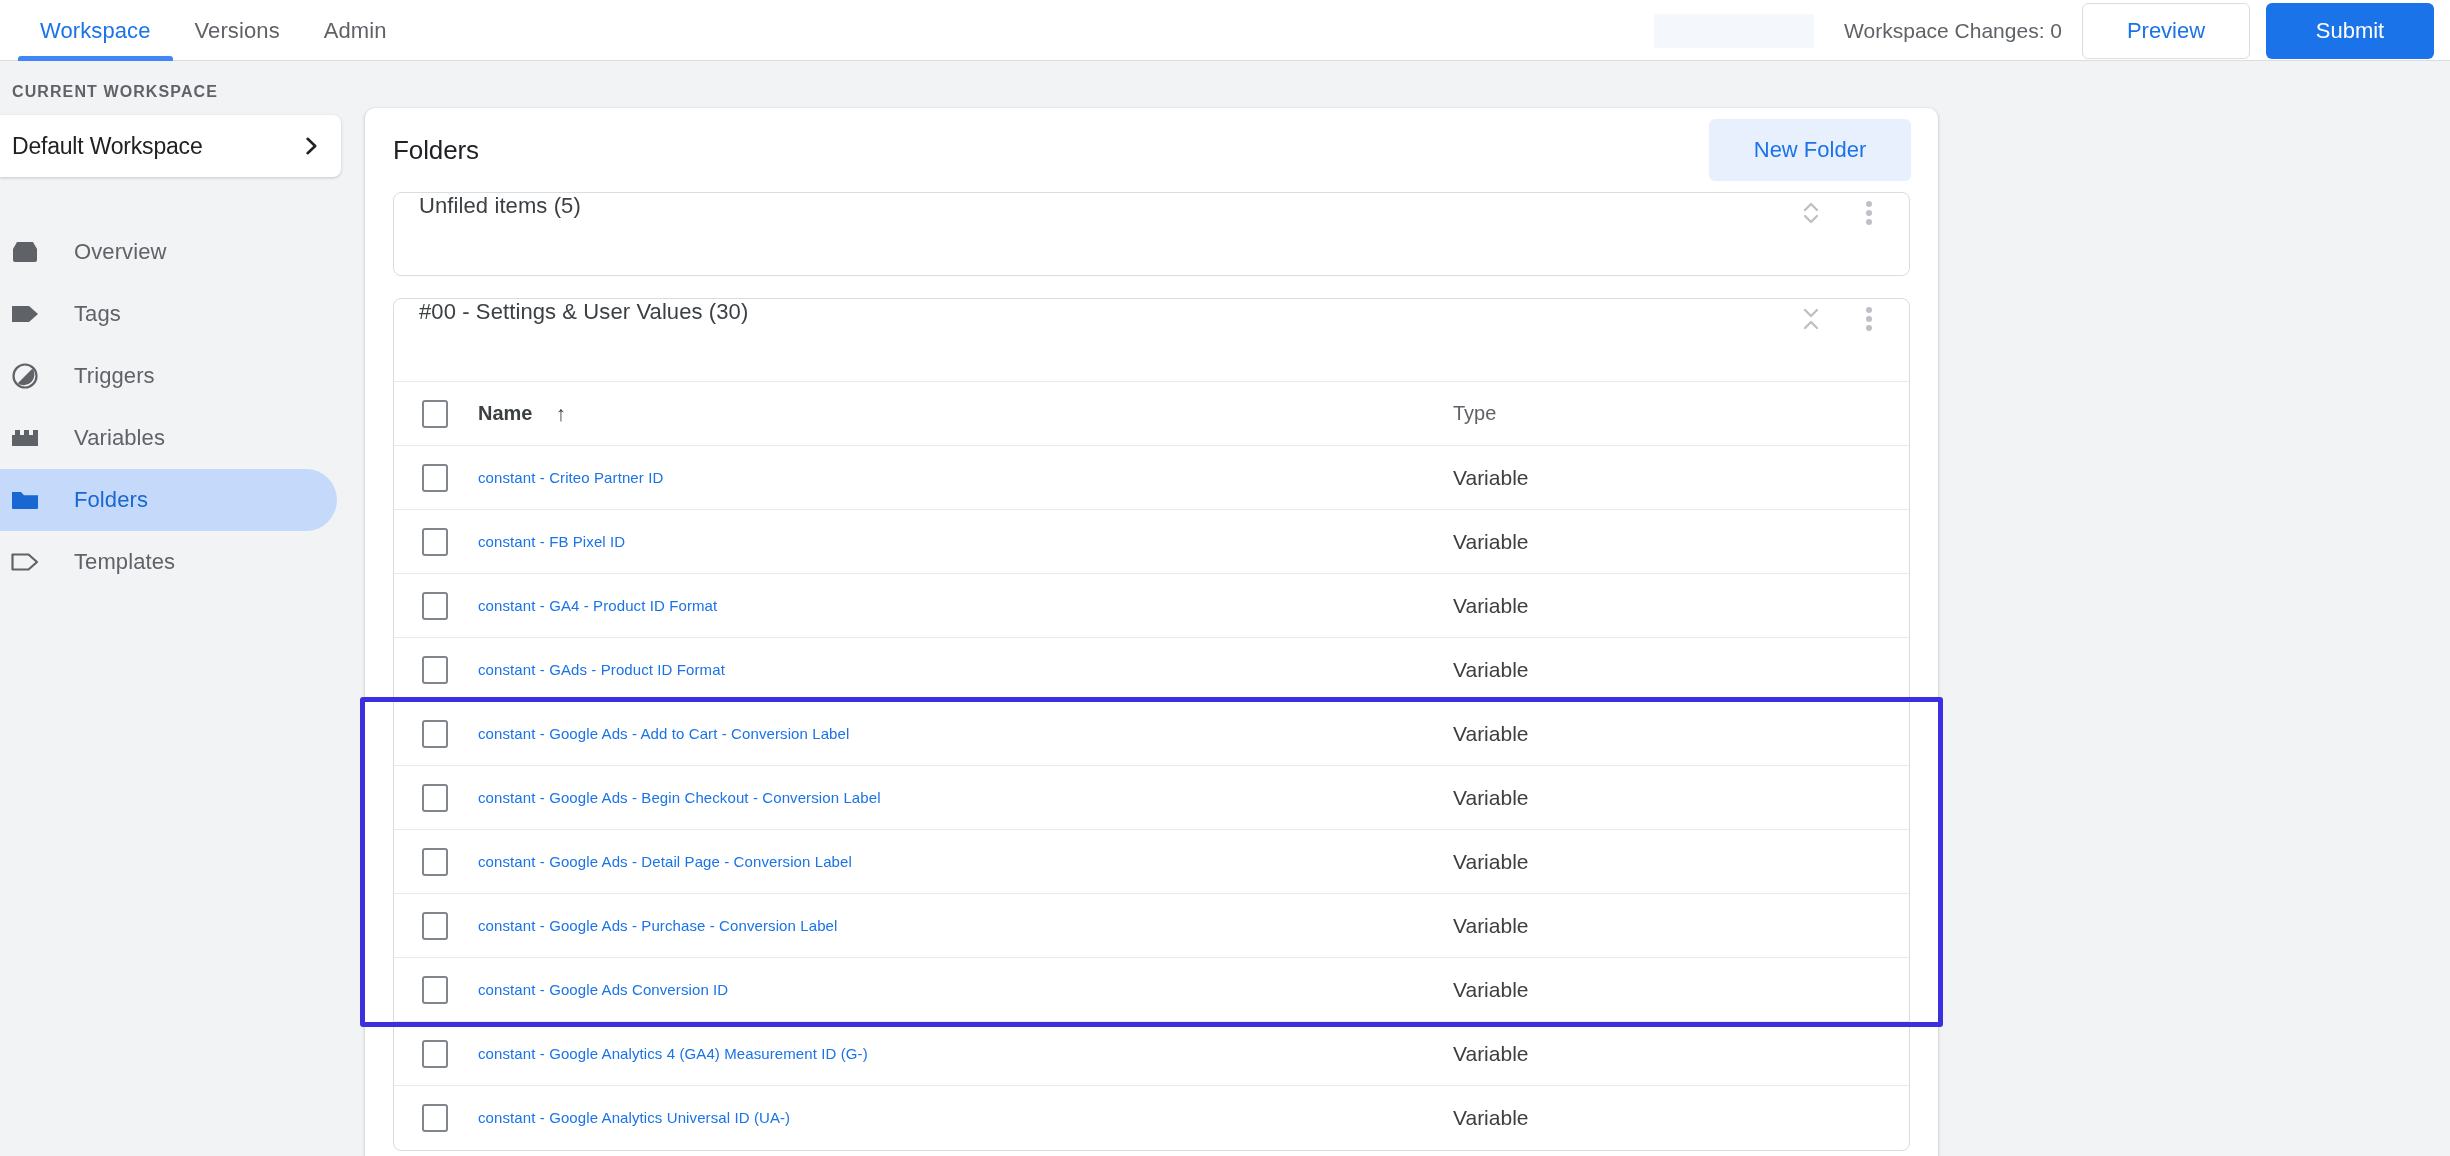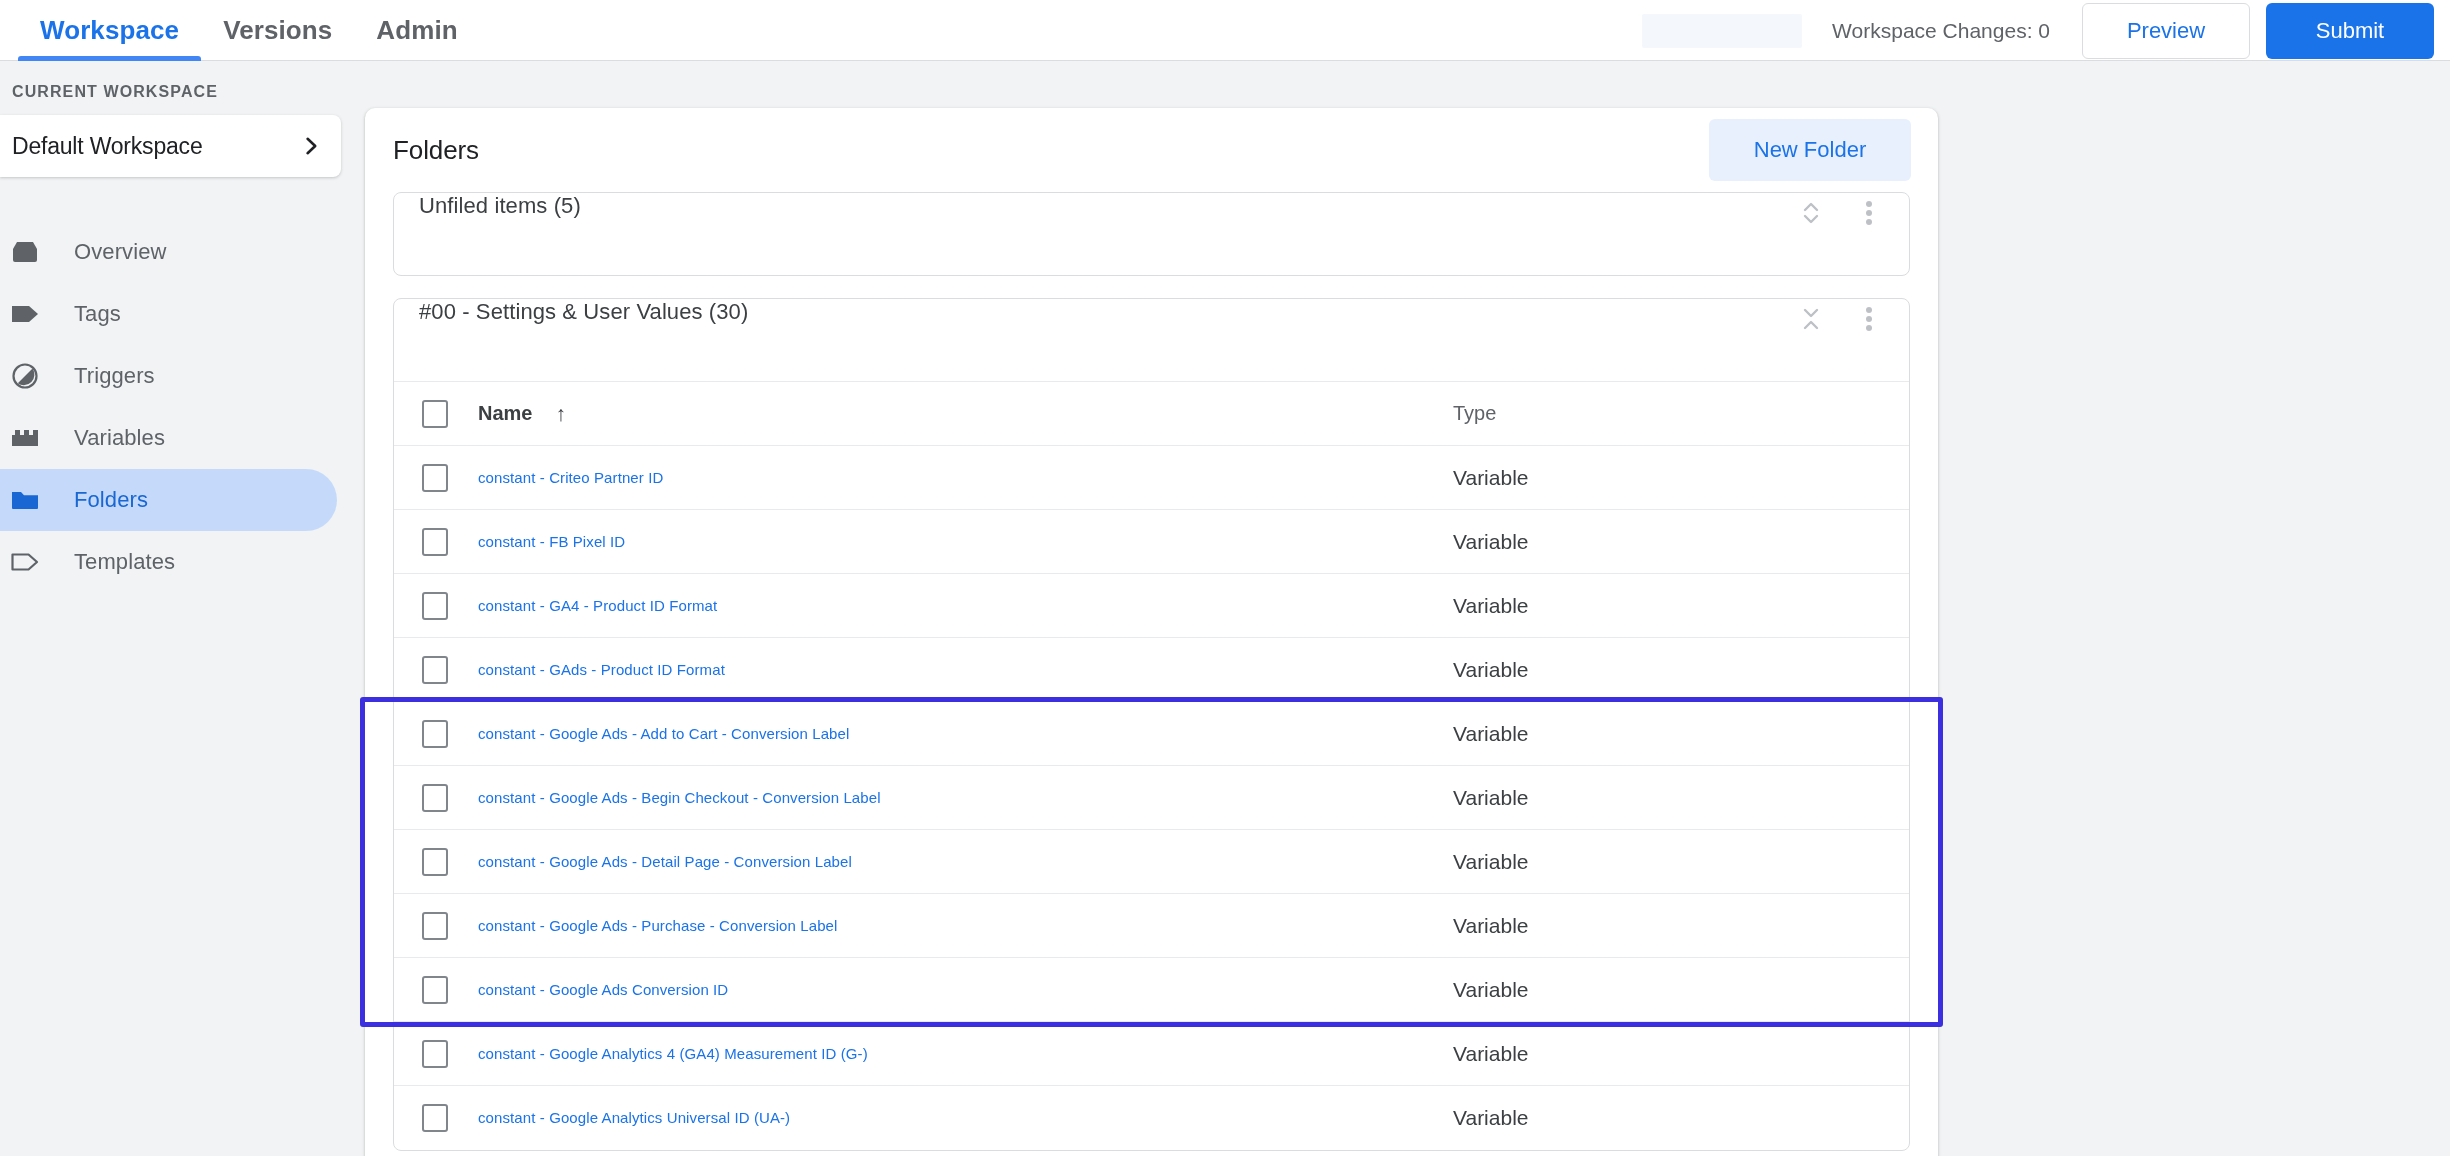--- a/index.html
+++ b/index.html
@@ -18,27 +18,26 @@
     background: #ffffff;
     border-bottom: 1px solid #dadce0;
     display: flex; align-items: flex-start;
   }
   .tabs { display: flex; height: 61px; align-items: flex-start; padding-left: 18px; }
   .tab {
     position: relative;
     height: 61px;
     padding: 0 22px;
     display: flex; align-items: center;
-    font-size: 26px;
+    font-size: 22px;
     color: #5f6368;
     letter-spacing: .1px;
     cursor: pointer;
     background: transparent; border: none;
     font-family: "Liberation Sans", sans-serif;
-    font-weight: bold;
   }
   .tab.active { color: #1a73e8; }
   .tab.active::after {
     content: ""; position: absolute;
     left: 0; right: 0; bottom: 0;
     height: 5px;
     background: #4285f4;
     border-radius: 3px 3px 0 0;
   }
 
@@ -52,21 +51,21 @@
   .header-placeholder {
     width: 160px; height: 34px;
     background: #f4f7fc;
     border-radius: 2px;
     margin-right: 30px;
   }
   .ws-changes {
     font-size: 21px;
     color: #5f6368;
     white-space: nowrap;
-    margin-right: 32px;
+    margin-right: 20px;
   }
   .btn-preview {
     height: 56px;
     min-width: 168px;
     border: 1px solid #dadce0;
     border-radius: 6px;
     background: #fff;
     color: #1a73e8;
     font-size: 22px;
     font-family: "Liberation Sans", sans-serif;

